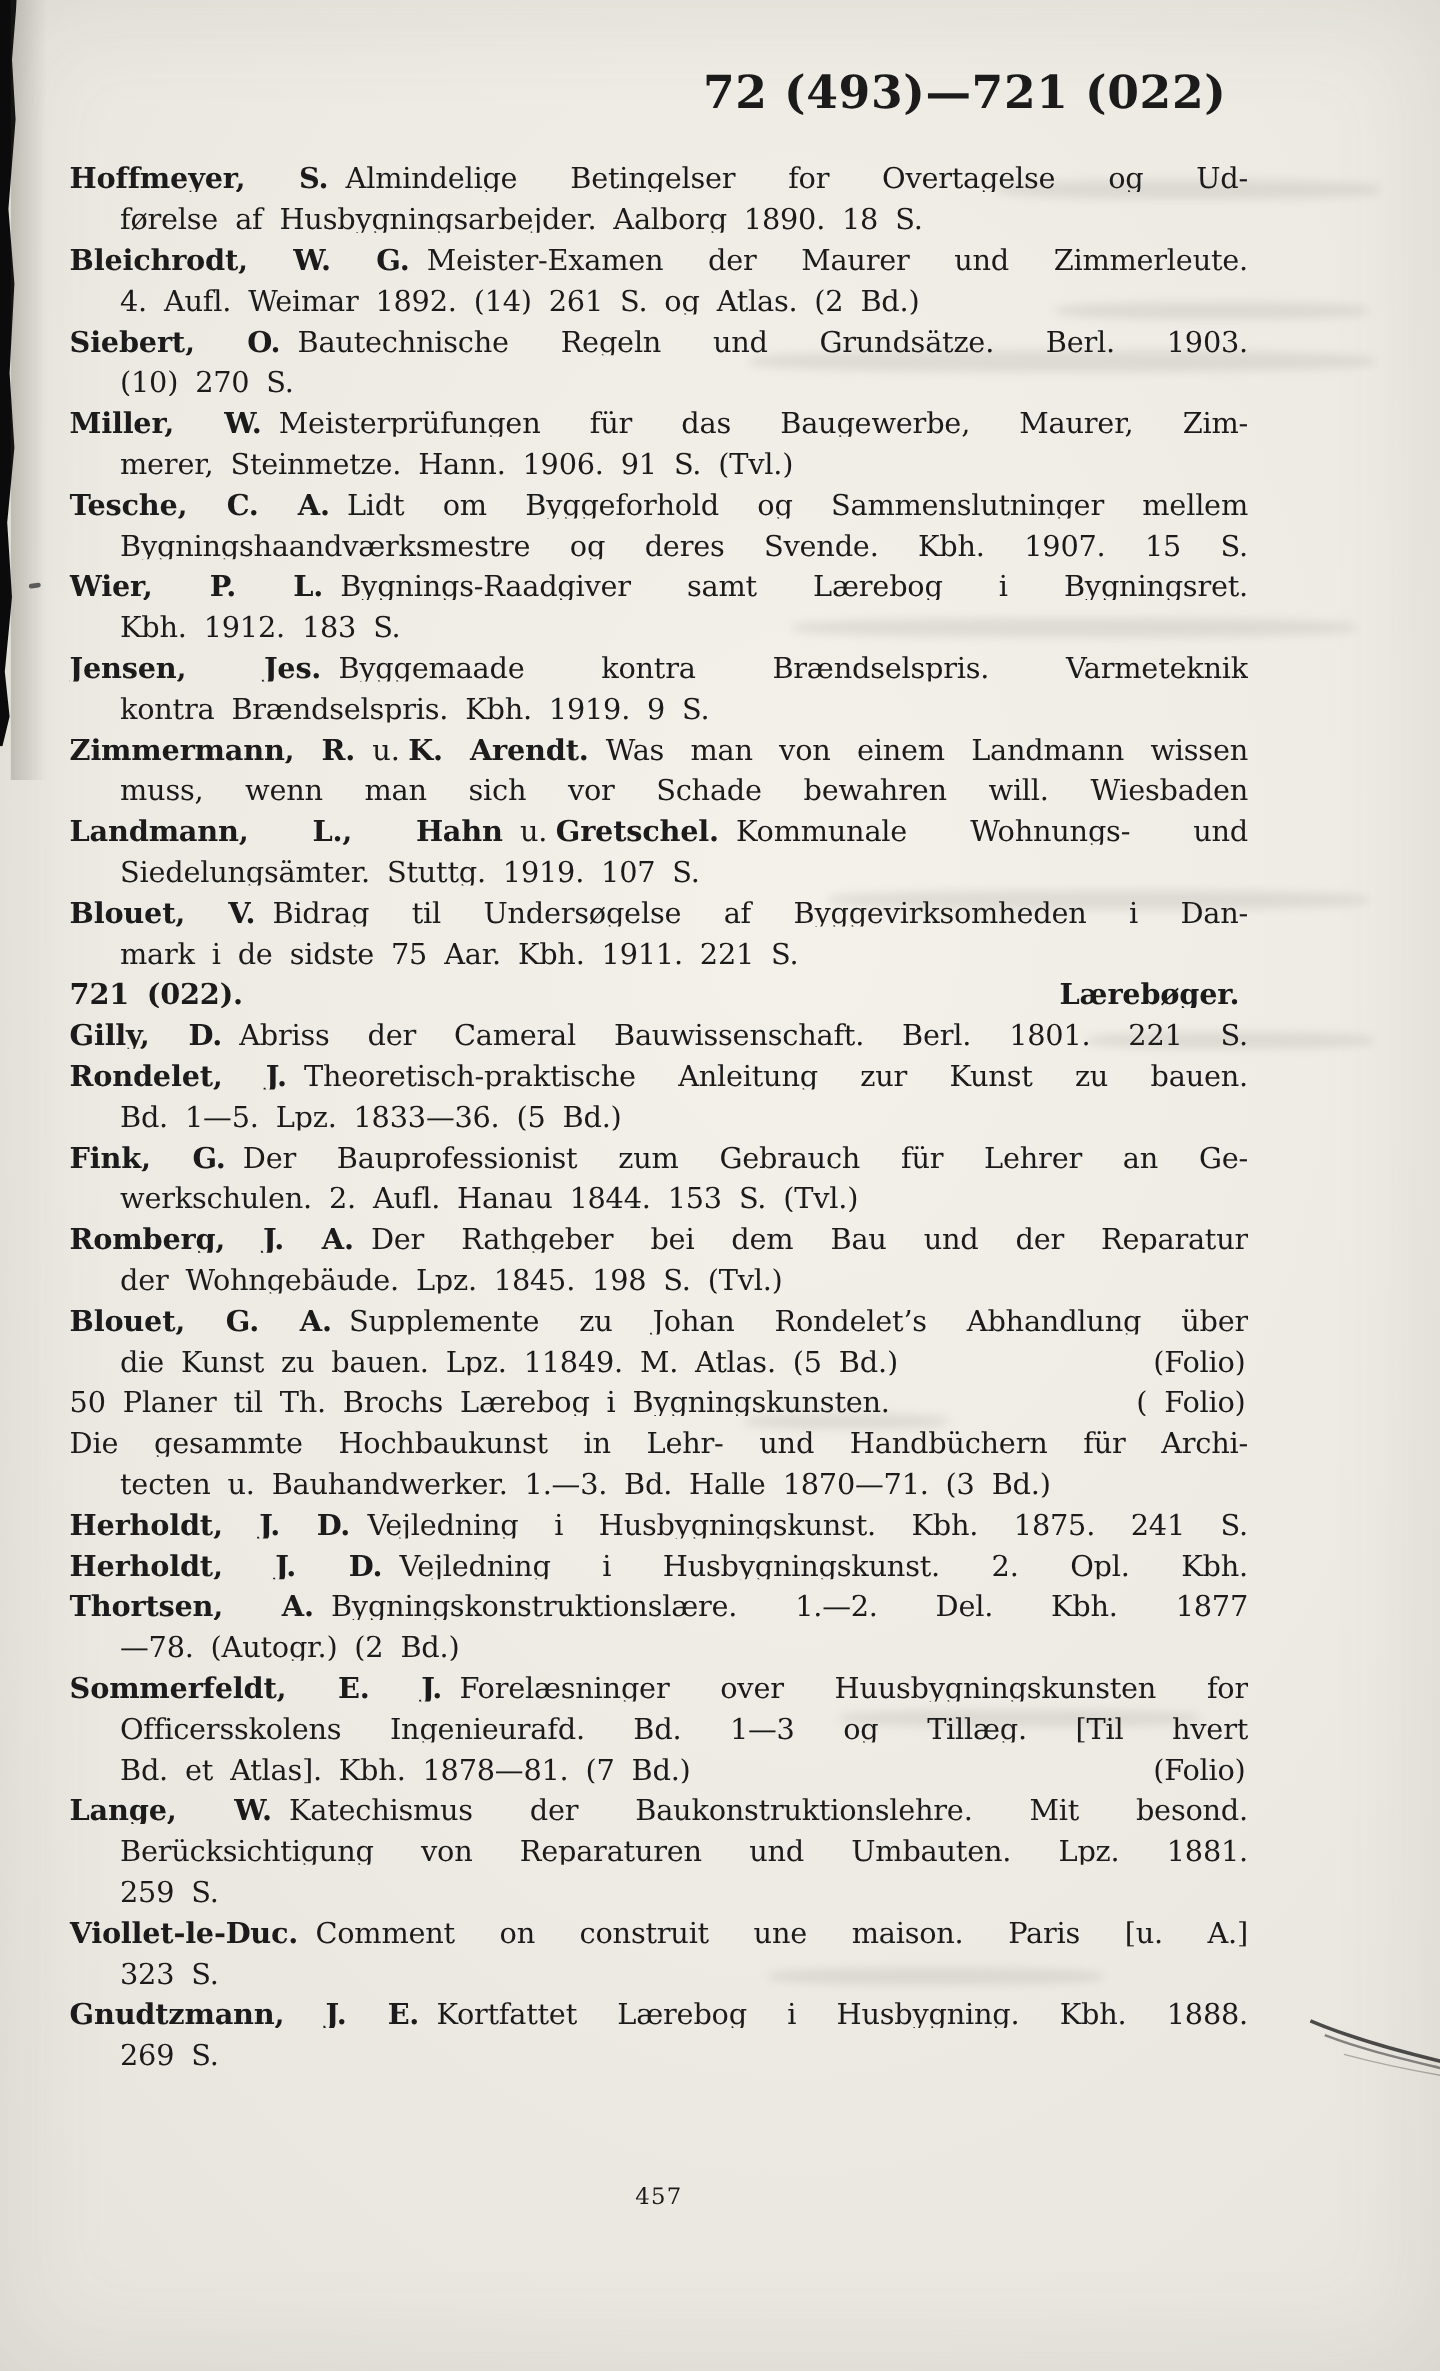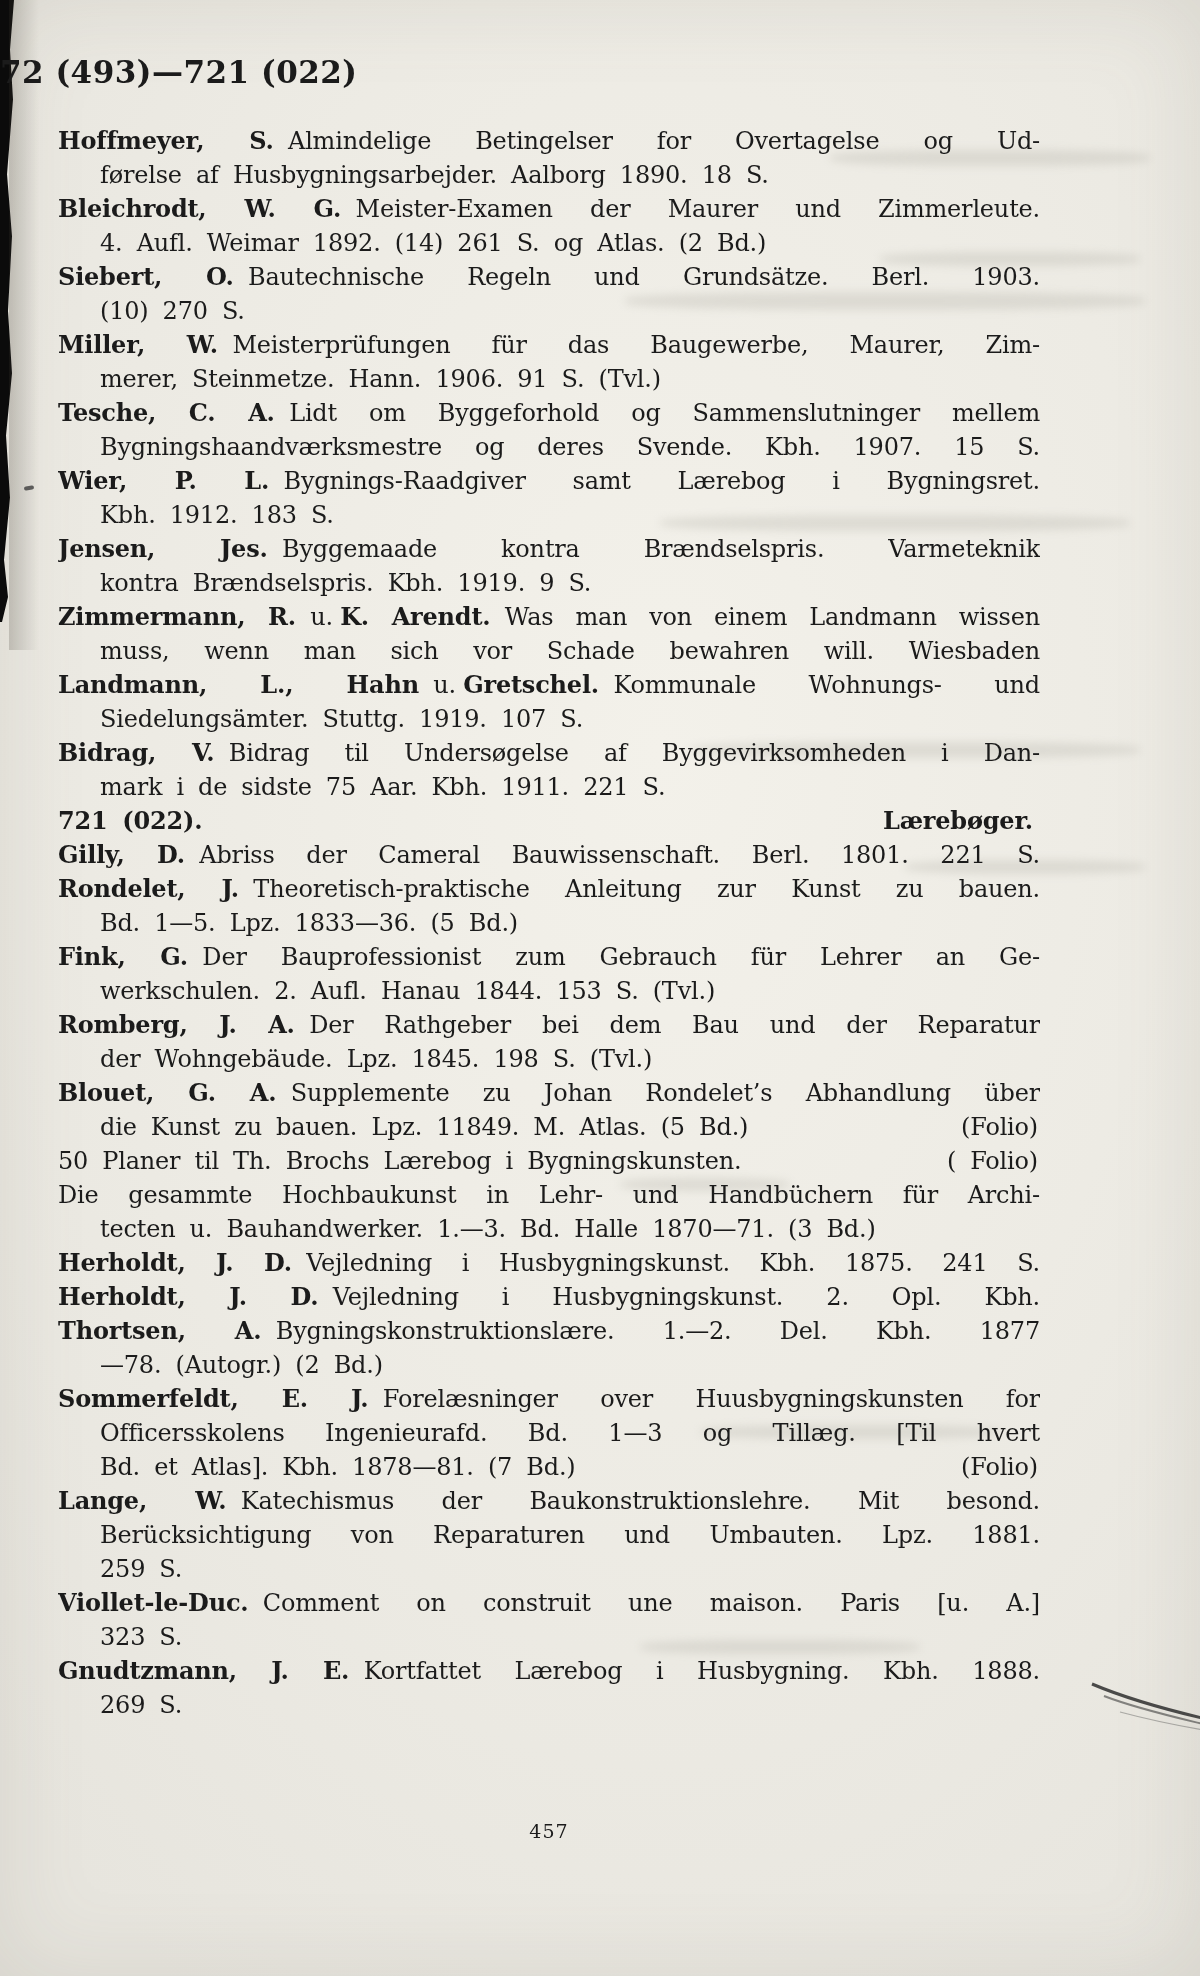--- a/index.html
+++ b/index.html
@@ -6,27 +6,27 @@
   body{width:1200px;height:1976px;background:#d8d6cf;}
   .page{
     position:relative;width:1200px;height:1976px;overflow:hidden;
     background:radial-gradient(ellipse 920px 1450px at 55% 38%, #f3f1ea 0%, #edebe4 55%, #e7e5de 100%);
     box-shadow:inset 0 0 90px rgba(110,105,90,.14);
     font-family:"DejaVu Serif","Liberation Serif",serif;
     color:#1b1b1b;
   }
   .header{
     position:absolute;top:54px;left:0;width:1022px;
-    font-size:31px;font-weight:bold;letter-spacing:.5px;
+    text-align:right;font-size:38px;font-weight:bold;letter-spacing:.5px;
   }
   .text-block{
     position:absolute;top:126px;left:58px;width:982px;
     font-size:24px;letter-spacing:-0.2px;
   }
-  .line{height:34px;line-height:30px;word-spacing:.28em;overflow:hidden;}
+  .line{height:34px;line-height:46px;word-spacing:.28em;overflow:hidden;}
   .line.just{text-align:justify;text-align-last:justify;text-justify:inter-word;}
   .line.indent{padding-left:42px;}
   .line.spread{display:flex;justify-content:space-between;}
   .seg.b{font-weight:bold;padding-right:.3em;}
   .seg + .seg{margin-left:.3em;}
   .rseg{padding-right:2px;}
   .pagenum{
     position:absolute;top:1820px;left:58px;width:982px;
     text-align:center;font-size:19px;letter-spacing:1px;
   }
@@ -77,21 +77,21 @@
       <div class="line just"><span class="lwrap"><span class="seg b">Tesche, C. A.</span><span class="seg n">Lidt om Byggeforhold og Sammenslutninger mellem</span></span></div>
       <div class="line indent just"><span class="lwrap"><span class="seg n">Bygningshaandværksmestre og deres Svende. Kbh. 1907. 15 S.</span></span></div>
       <div class="line just"><span class="lwrap"><span class="seg b">Wier, P. L.</span><span class="seg n">Bygnings-Raadgiver samt Lærebog i Bygningsret.</span></span></div>
       <div class="line indent"><span class="lwrap"><span class="seg n">Kbh. 1912. 183 S.</span></span></div>
       <div class="line just"><span class="lwrap"><span class="seg b">Jensen, Jes.</span><span class="seg n">Byggemaade kontra Brændselspris. Varmeteknik</span></span></div>
       <div class="line indent"><span class="lwrap"><span class="seg n">kontra Brændselspris. Kbh. 1919. 9 S.</span></span></div>
       <div class="line just"><span class="lwrap"><span class="seg b">Zimmermann, R.</span><span class="seg n">u.</span><span class="seg b">K. Arendt.</span><span class="seg n">Was man von einem Landmann wissen</span></span></div>
       <div class="line indent just"><span class="lwrap"><span class="seg n">muss, wenn man sich vor Schade bewahren will. Wiesbaden</span></span></div>
       <div class="line just"><span class="lwrap"><span class="seg b">Landmann, L., Hahn</span><span class="seg n">u.</span><span class="seg b">Gretschel.</span><span class="seg n">Kommunale Wohnungs- und</span></span></div>
       <div class="line indent"><span class="lwrap"><span class="seg n">Siedelungsämter. Stuttg. 1919. 107 S.</span></span></div>
-      <div class="line just"><span class="lwrap"><span class="seg b">Bidrag, V.</span><span class="seg n">Bidrag til Undersøgelse af Byggevirksomheden i Dan-</span></span></div>
+      <div class="line just"><span class="lwrap"><span class="seg b">Blouet, V.</span><span class="seg n">Bidrag til Undersøgelse af Byggevirksomheden i Dan-</span></span></div>
       <div class="line indent"><span class="lwrap"><span class="seg n">mark i de sidste 75 Aar. Kbh. 1911. 221 S.</span></span></div>
       <div class="line spread">
         <span class="lwrap"><span class="seg b">721 (022).</span></span>
         <span class="seg rseg b">Lærebøger.</span>
       </div>
       <div class="line just"><span class="lwrap"><span class="seg b">Gilly, D.</span><span class="seg n">Abriss der Cameral Bauwissenschaft. Berl. 1801. 221 S.</span></span></div>
       <div class="line just"><span class="lwrap"><span class="seg b">Rondelet, J.</span><span class="seg n">Theoretisch-praktische Anleitung zur Kunst zu bauen.</span></span></div>
       <div class="line indent"><span class="lwrap"><span class="seg n">Bd. 1—5. Lpz. 1833—36. (5 Bd.)</span></span></div>
       <div class="line just"><span class="lwrap"><span class="seg b">Fink, G.</span><span class="seg n">Der Bauprofessionist zum Gebrauch für Lehrer an Ge-</span></span></div>
       <div class="line indent"><span class="lwrap"><span class="seg n">werkschulen. 2. Aufl. Hanau 1844. 153 S. (Tvl.)</span></span></div>

